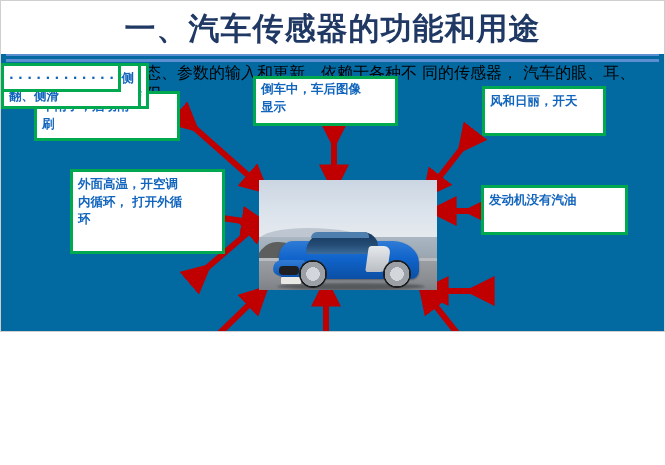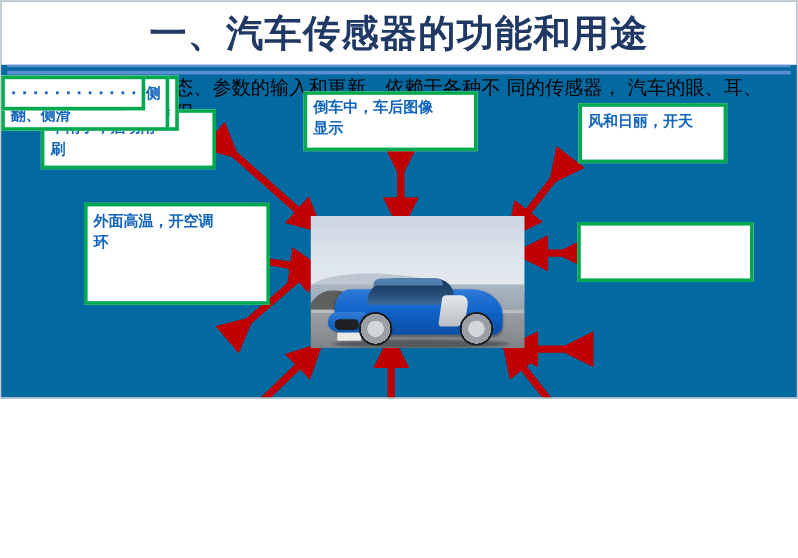--- a/index.html
+++ b/index.html
@@ -249,24 +249,26 @@
       <span class="line">倒车中，车后图像</span>
       <span class="line">显示</span>
     </div>
 
     <div class="gbox" id="box-sunroof">
       <span class="line">风和日丽，开天</span>
     </div>
 
     <div class="gbox" id="box-ac">
       <span class="line">外面高温，开空调</span>
+      <span class="line">内循环， 打开外循</span>
       <span class="line">环</span>
     </div>
 
     <div class="gbox" id="box-fuel">
+      <span class="line">发动机没有汽油</span>
     </div>
 
     <div class="gbox" id="box-seatbelt">
       <span class="line">副驾驶座有乘员，</span>
       <span class="line">行车中系紧安全带</span>
     </div>
 
     <div class="gbox" id="box-battery">
       <span class="line">电池没有电了、</span>
       <span class="line">温度高了</span>

